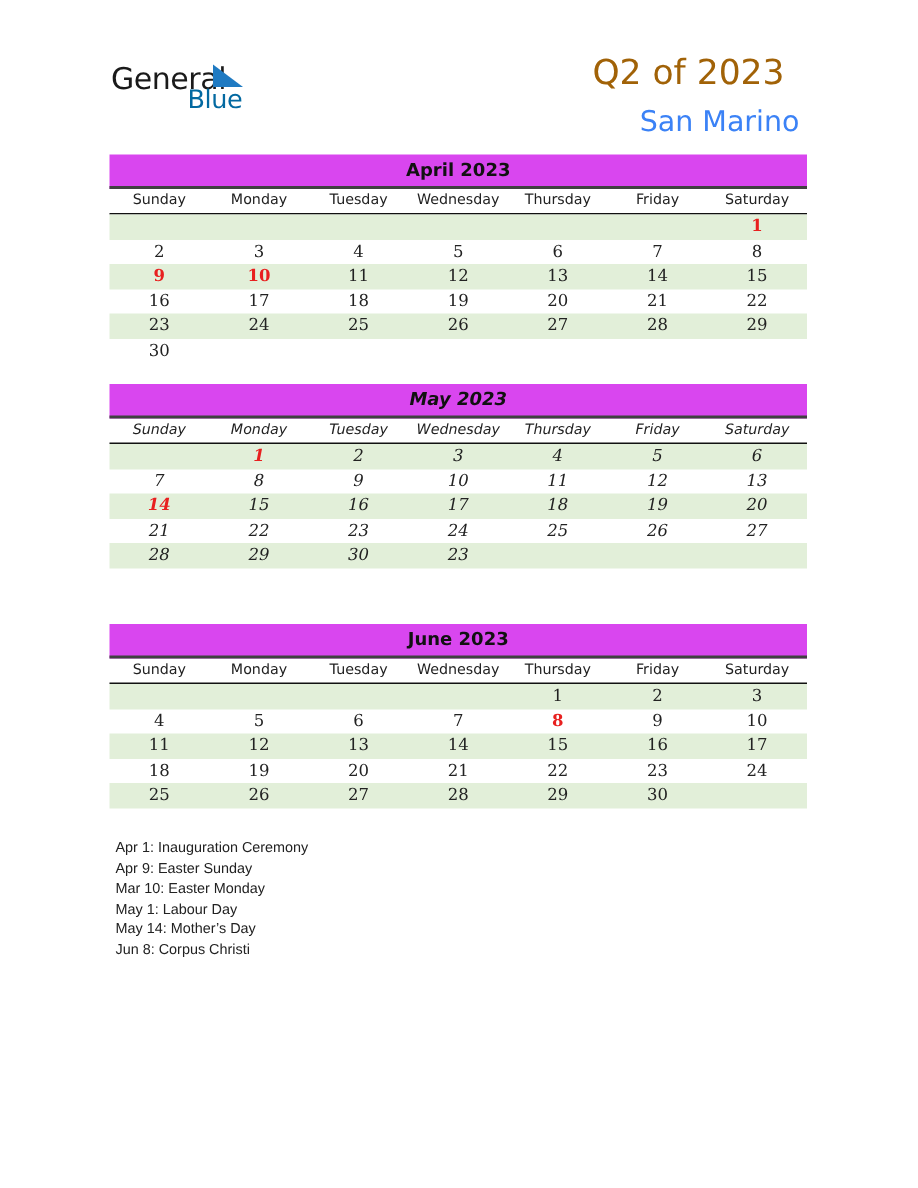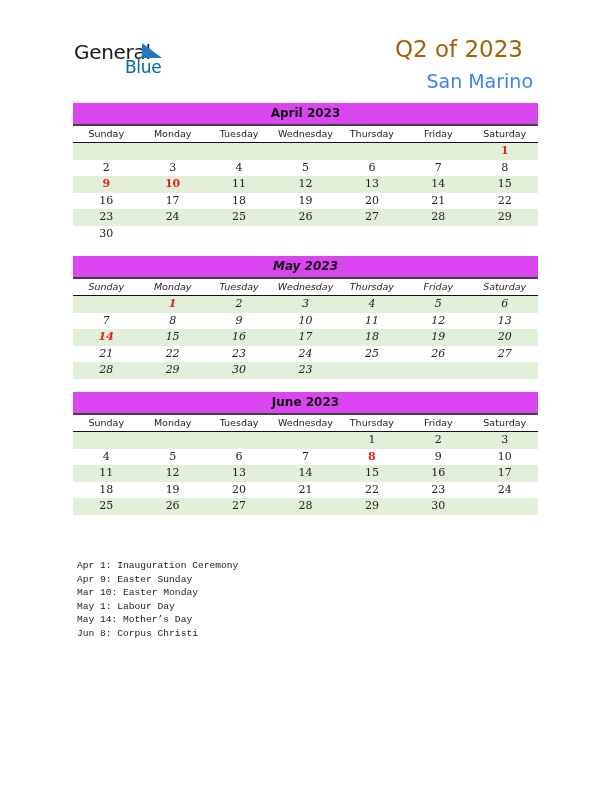--- a/index.html
+++ b/index.html
@@ -13,21 +13,21 @@
 
   .month { position: absolute; left: 73px; width: 465px; }
   .month-head { height: 21px; background: #d946ef; font-family: "DejaVu Sans", sans-serif; font-weight: bold; font-size: 12px; line-height: 21px; text-align: center; color: #111; border-bottom: 2px solid #404040; }
   .dow { display: flex; height: 16px; border-bottom: 1.5px solid #111; justify-content: center; }
   .dow span { flex: 1; text-align: center; font-family: "DejaVu Sans", sans-serif; font-size: 9.5px; line-height: 16px; color: #222; }
   .week { display: flex; height: 16.5px; }
   .week.alt { background: #e2efd9; }
   .week span { flex: 1; text-align: center; font-family: "DejaVu Serif", serif; font-size: 11px; line-height: 16.5px; color: #222; }
   .week span.hol { color: #e8201f; font-weight: bold; }
 
-  .holidays { position: absolute; left: 77px; top: 559px; font-family: Liberation Mono, monospace; font-size: 9.6px; line-height: 13.5px; color: #222; }
+  .holidays { position: absolute; left: 77px; top: 559px; font-family: Liberation Sans, sans-serif; font-size: 9.6px; line-height: 13.5px; color: #222; }
   .holidays div { white-space: nowrap; }
 </style>
 </head>
 <body>
 
 <div class="logo">
   <span class="general">General</span>
   <span class="tri"></span>
   <span class="blue">Blue</span>
 </div>
@@ -151,21 +151,21 @@
     <div class="week alt">
       <span>28</span>
       <span>29</span>
       <span>30</span>
       <span>23</span>
       <span></span>
       <span></span>
       <span></span>
     </div>
   </div>
-<div class="month" style="top:392px;">
+<div class="month" style="top:416px;">
     <div class="month-head">June 2023</div>
     <div class="dow">
       <span>Sunday</span>
       <span>Monday</span>
       <span>Tuesday</span>
       <span>Wednesday</span>
       <span>Thursday</span>
       <span>Friday</span>
       <span>Saturday</span>
     </div>

